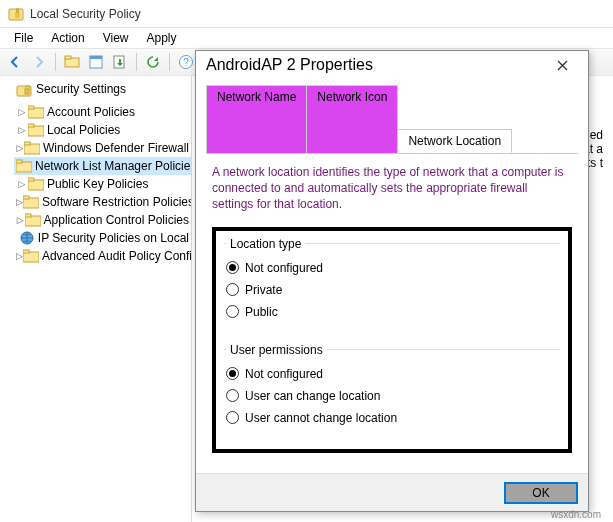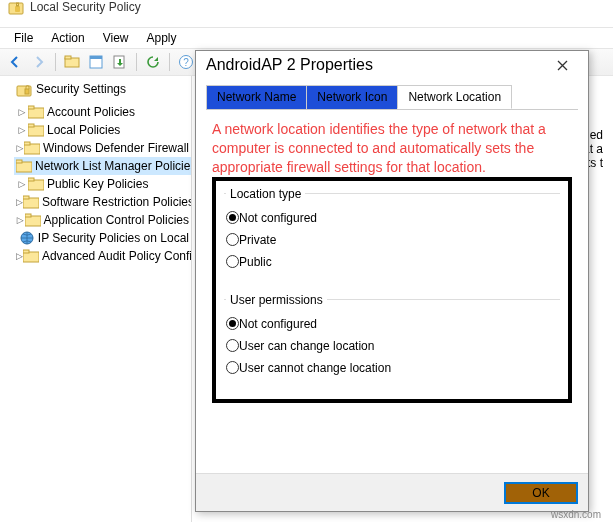--- a/index.html
+++ b/index.html
@@ -1,19 +1,19 @@
 <!DOCTYPE html>
 <html><head>
 <meta charset="utf-8">
 <style>
   * { box-sizing: border-box; font-family: "Segoe UI", Tahoma, sans-serif; }
   body { margin: 0; background: #fff; width: 613px; height: 522px; overflow: hidden; font-size: 12px; color: #000; position: relative; }
 
   
-  .titlebar { height: 28px; background: #fff; border-bottom: 1px solid #e5e5e5; display: flex; align-items: flex-start; padding: 0 8px; }
+  .titlebar { height: 28px; background: #fff; border-bottom: 1px solid #e5e5e5; display: flex; align-items: center; padding: 0 8px; }
   .titlebar .app-icon { width: 16px; height: 16px; margin-right: 6px; }
   .titlebar .title { font-size: 12px; color: #333; }
 
   
   .menubar { height: 20px; display: flex; align-items: center; padding: 0 6px; gap: 2px; }
   .menubar span { padding: 2px 8px; cursor: default; }
 
   
   .toolbar { height: 28px; border-top: 1px solid #e5e5e5; border-bottom: 1px solid #e5e5e5; background: linear-gradient(#fafafa,#f0f0f0); display: flex; align-items: center; padding: 0 4px; gap: 2px; }
   .tbtn { width: 22px; height: 22px; display: flex; align-items: center; justify-content: center; border: 1px solid transparent; border-radius: 2px; }
@@ -34,35 +34,35 @@
 
   .content { flex: 1; padding: 6px 10px; font-size: 12px; overflow: hidden; }
   .content-text { white-space: nowrap; }
 
   
   .dialog { position: absolute; left: 195px; top: 50px; width: 394px; height: 462px; background: #fff; border: 1px solid #888; box-shadow: 2px 2px 8px rgba(0,0,0,.25); display: flex; flex-direction: column; }
   .dlg-titlebar { height: 28px; display: flex; align-items: center; padding: 0 10px; }
   .dlg-title { flex: 1; font-size: 16px; }
   .dlg-close { width: 32px; height: 24px; display:flex; align-items:center; justify-content:center; font-size:13px; }
   .dlg-tabs { display: flex; padding: 6px 10px 0 10px; gap: 0; }
-  .dlg-tab { padding: 4px 10px; border: 1px solid #ccc; border-bottom: none; background: #1d4ed8; font-size: 12px; margin-right: -1px; cursor: default; }
-  .dlg-tab.active { background: #fff; position: relative; z-index: 2; border-bottom: 1px solid #fff; }
+  .dlg-tab { padding: 4px 10px; border: 1px solid #ccc; border-bottom: none; background: #d946ef; font-size: 12px; margin-right: -1px; cursor: default; }
+  .dlg-tab.active { background: #fff; position: relative; z-index: 2; border-bottom: 1px solid #fff; margin-top: 44px; }
   .dlg-body { border-top: 1px solid #ccc; margin: 0 10px; flex: 1; padding: 10px 6px 6px 6px; position: relative; }
-  .dlg-desc { font-size: 14px; color: #ef4444; line-height: 1.35; }
+  .dlg-desc { font-size: 12px; color: #701a75; line-height: 1.35; margin-bottom: 14px; }
 
   .highlighted { border: 4px solid #000; padding: 6px 8px 10px 8px; }
   fieldset { border: 1px solid #ddd; border-left: none; border-right: none; border-bottom: none; padding: 6px 2px 10px 2px; margin: 0 0 10px 0; position: relative; }
   fieldset legend { padding: 0 4px; font-size: 12px; }
-  .radio-row { display: flex; align-items: center; height: 22px; }
+  .radio-row { display: flex; align-items: center; height: 22px; gap: 6px; }
   .radio-outer { width: 13px; height: 13px; border: 1px solid #333; border-radius: 50%; display:flex; align-items:center; justify-content:center; background:#fff; }
   .radio-outer.checked::after { content:""; width:7px; height:7px; background:#000; border-radius:50%; }
 
   .dlg-buttons { height: 38px; border-top: 1px solid #ddd; background: #f0f0f0; display:flex; align-items:center; justify-content:flex-end; padding: 0 10px; gap: 8px; }
   .btn { min-width: 74px; height: 22px; border: 1px solid #adadad; background: #e1e1e1; font-size: 12px; display:flex; align-items:center; justify-content:center; }
-  .btn.default { border: 2px solid #0078d7; background: #a16207; }
+  .btn.default { border: 2px solid #0078d7; background: #a3a3a3; }
   .btn.disabled { color: #888; }
 
   .watermark { position: absolute; right: 12px; bottom: 2px; font-size: 10px; color: #888; }
 </style>
 </head>
 <body>
 
 <div class="titlebar">
   <span class="app-icon">
     <svg viewBox="0 0 16 16" width="16" height="16">

